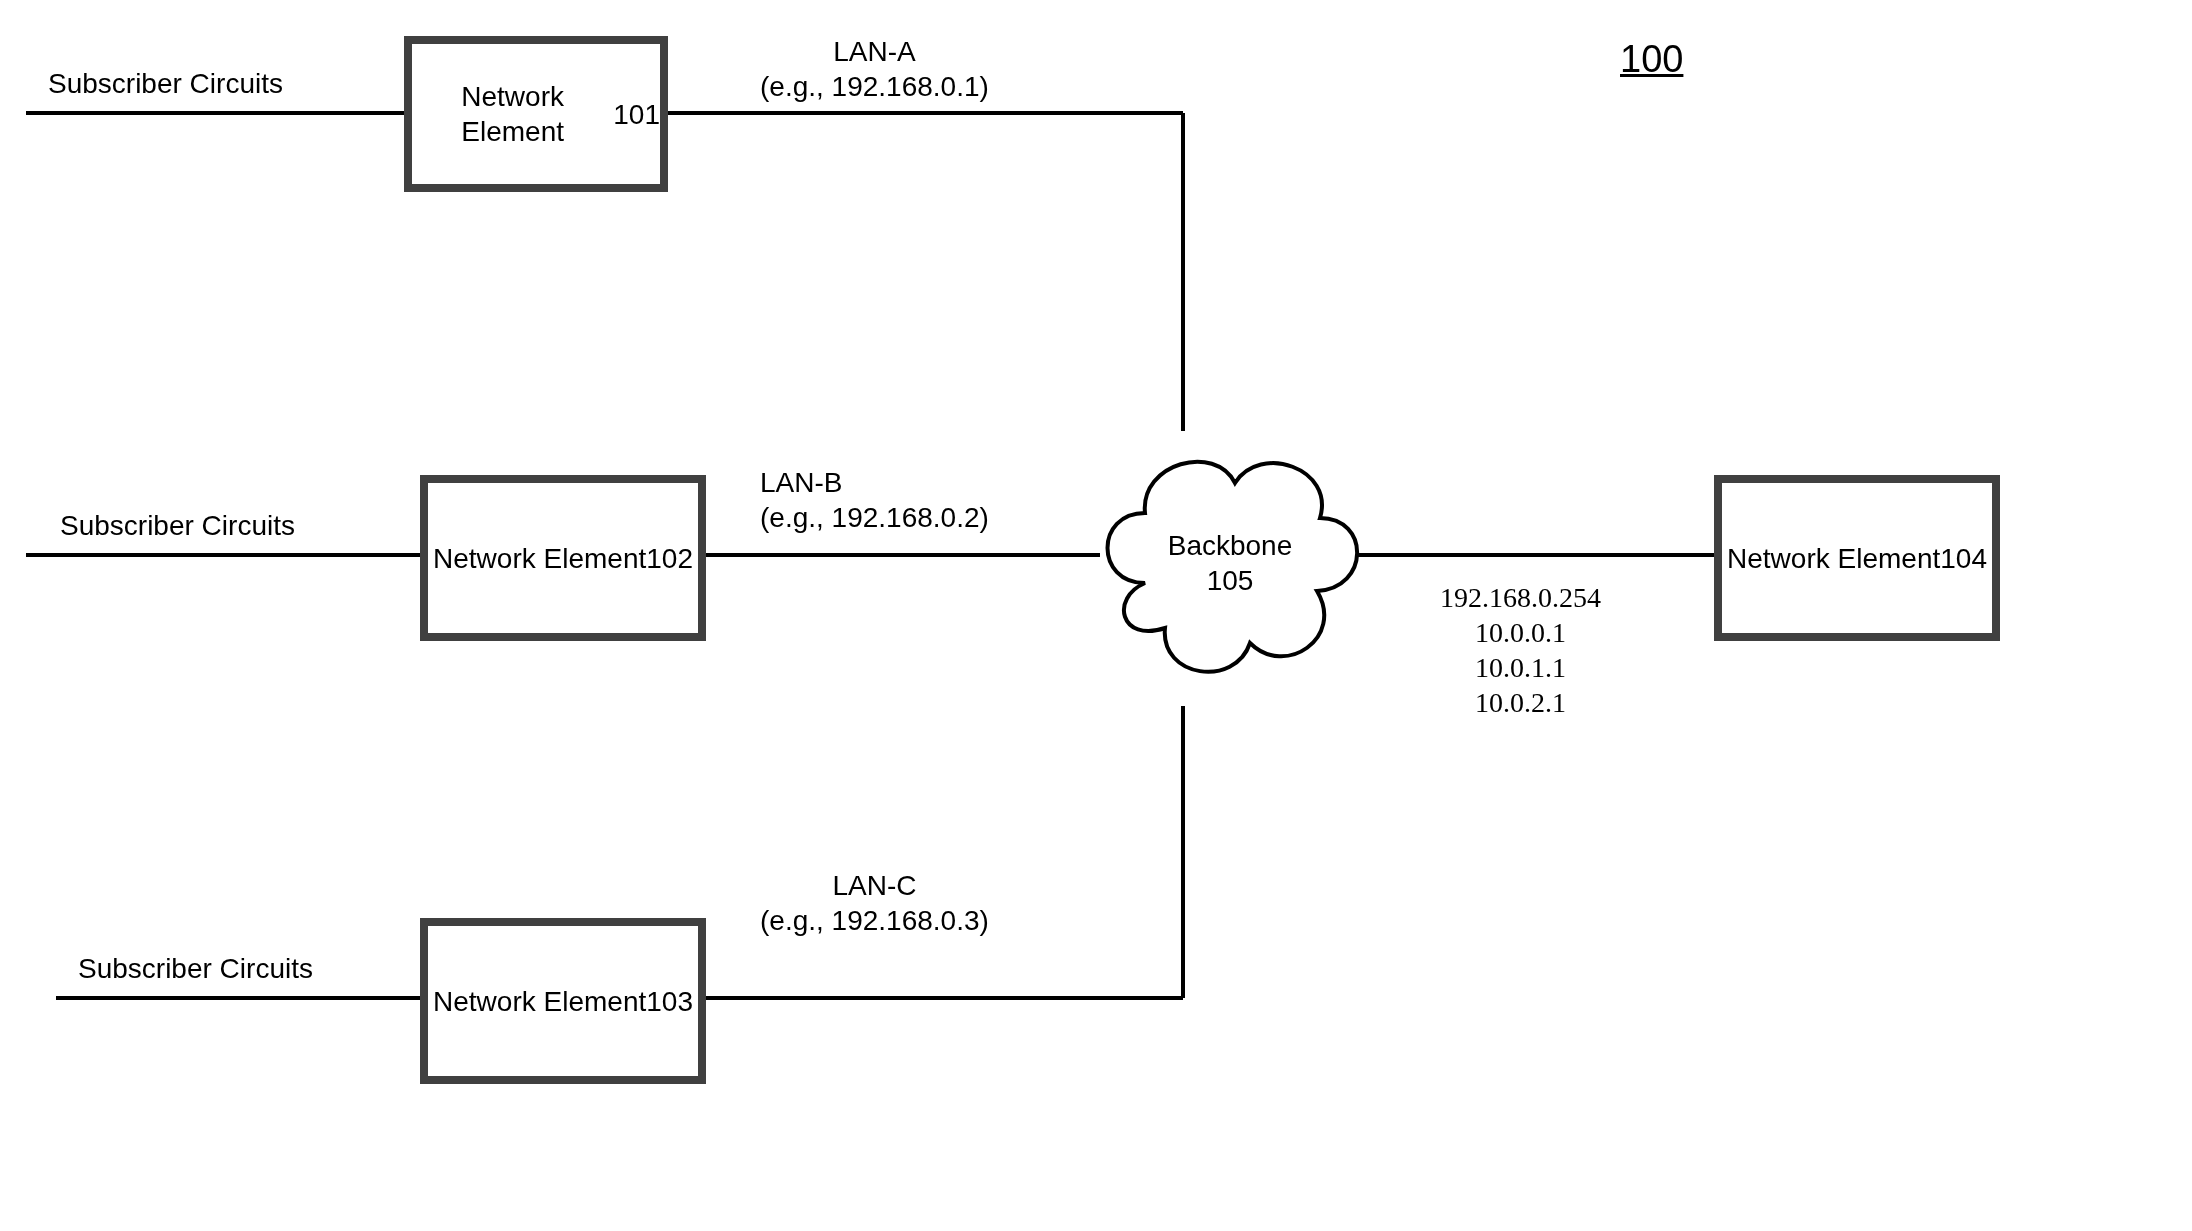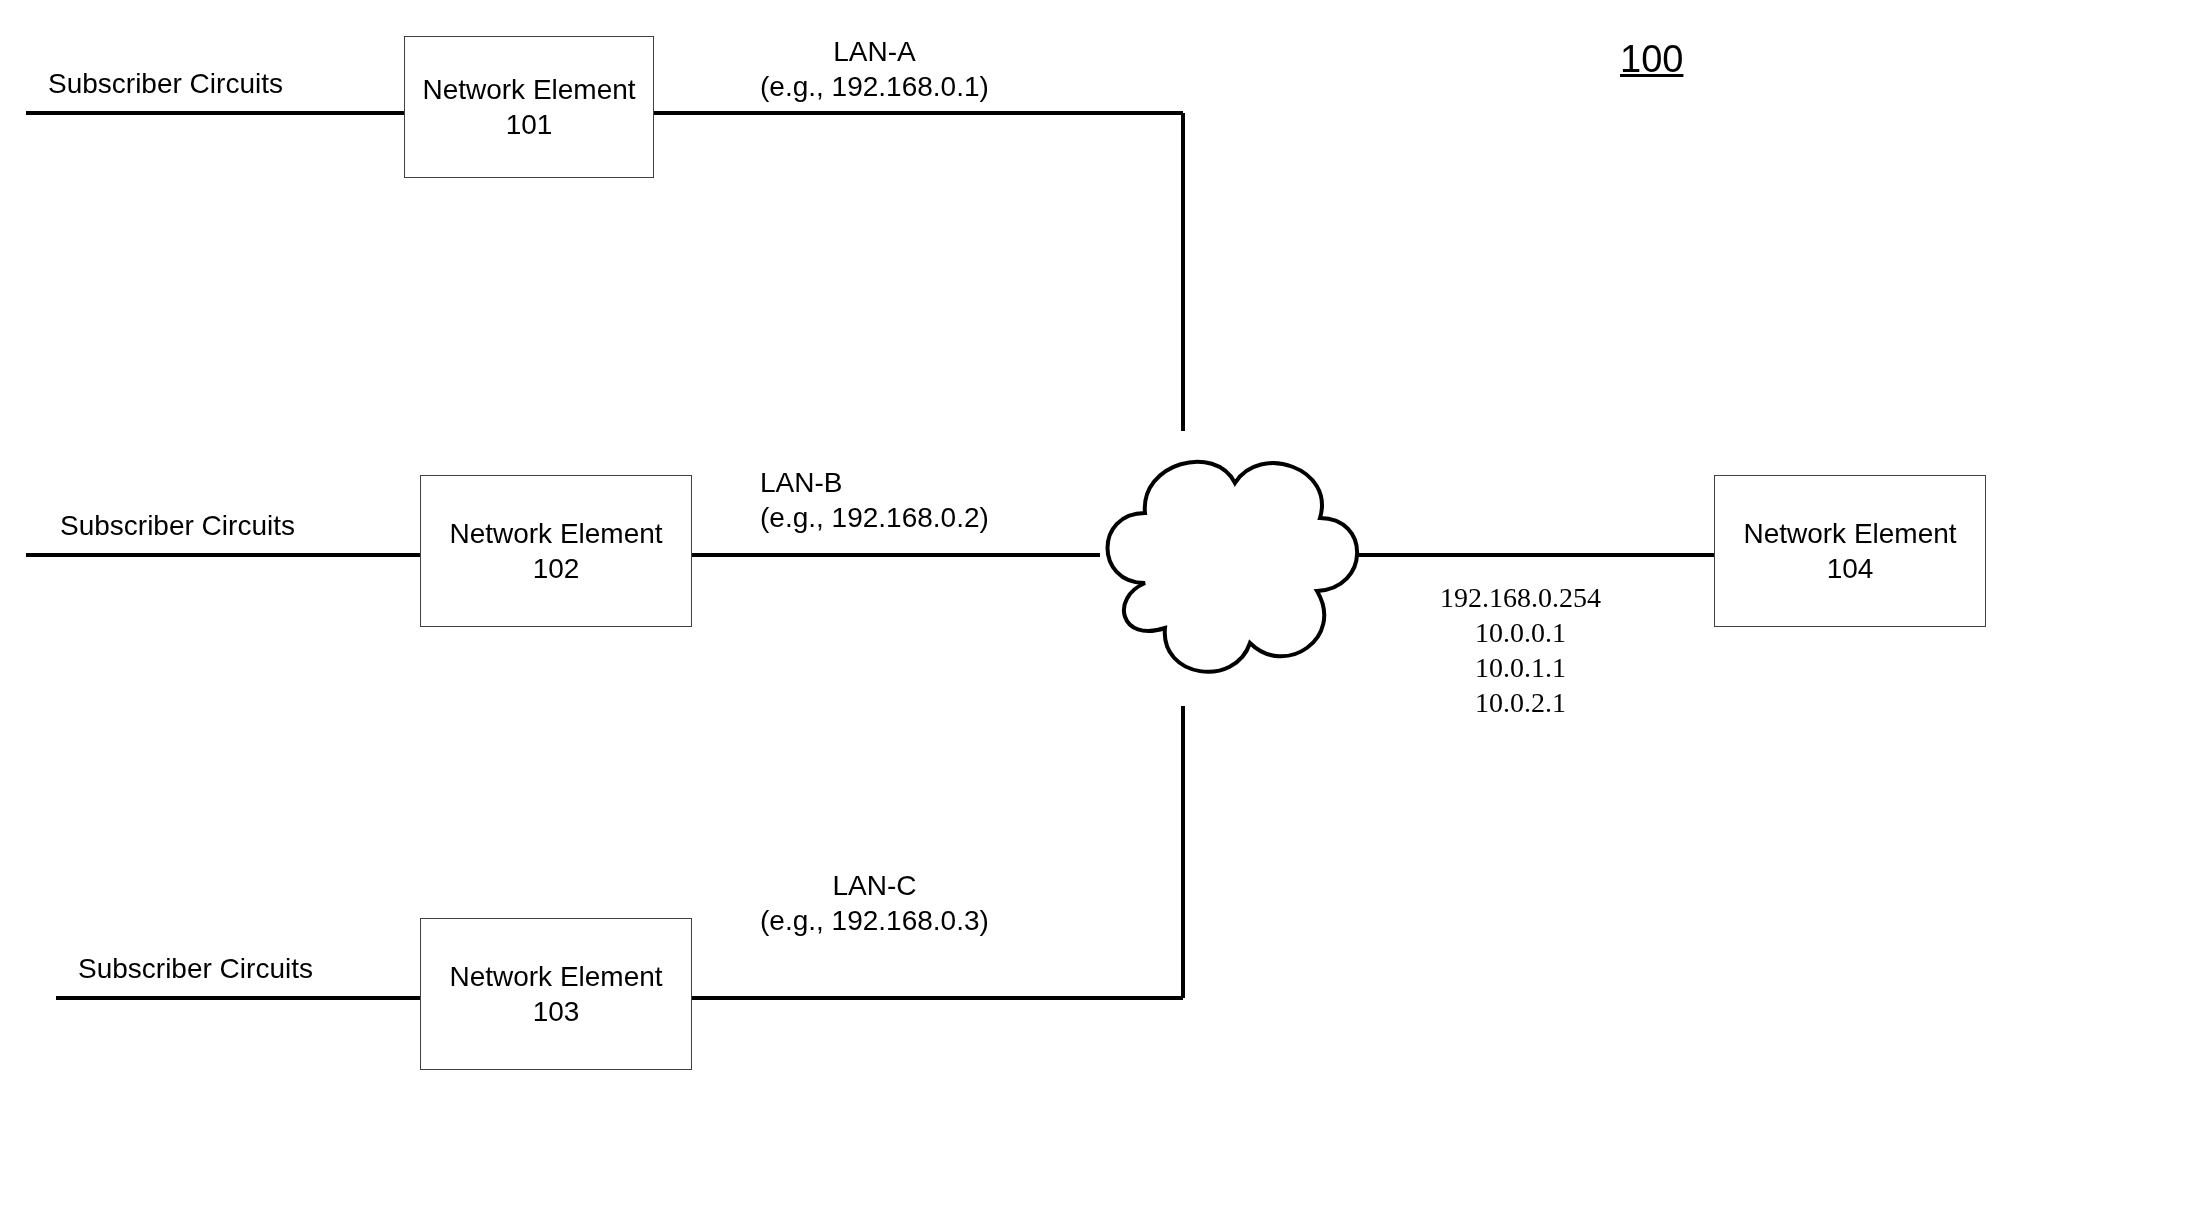--- a/index.html
+++ b/index.html
@@ -12,25 +12,24 @@
     font-size: 28px;
     color: #000;
   }
   .stage {
     position: relative;
     width: 2192px;
     height: 1231px;
   }
   .box {
     position: absolute;
-    border: 1px solid #404040;
+    border: 8px solid #404040;
     background: #fff;
     text-align: center;
     display: flex;
-    flex-direction: column;
     justify-content: center;
     align-items: center;
     line-height: 1.25;
   }
   .label {
     position: absolute;
     line-height: 1.25;
     white-space: nowrap;
   }
   .figure-number {
@@ -90,20 +89,24 @@
         M 60 170
         C 10 170, 10 100, 60 100
         C 55 50, 130 30, 150 70
         C 175 30, 250 55, 235 105
         C 285 105, 285 175, 232 178
         C 260 225, 200 265, 165 230
         C 150 275, 75 265, 80 215
         C 35 230, 25 185, 60 170
         Z" fill="#ffffff" stroke="#000" stroke-width="4"></path>
     </svg>
+    <div class="cloud-text">
+      <div>Backbone</div>
+      <div>105</div>
+    </div>
   </div>
 
   <div class="figure-number" style="left:1620px; top:38px;">100</div>
 
   <div class="label" style="left:48px; top:66px;">Subscriber Circuits</div>
   <div class="label" style="left:60px; top:508px;">Subscriber Circuits</div>
   <div class="label" style="left:78px; top:951px;">Subscriber Circuits</div>
 
   <div class="box" style="left:404px; top:36px; width:248px; height:140px;">
     <div>Network Element</div>

